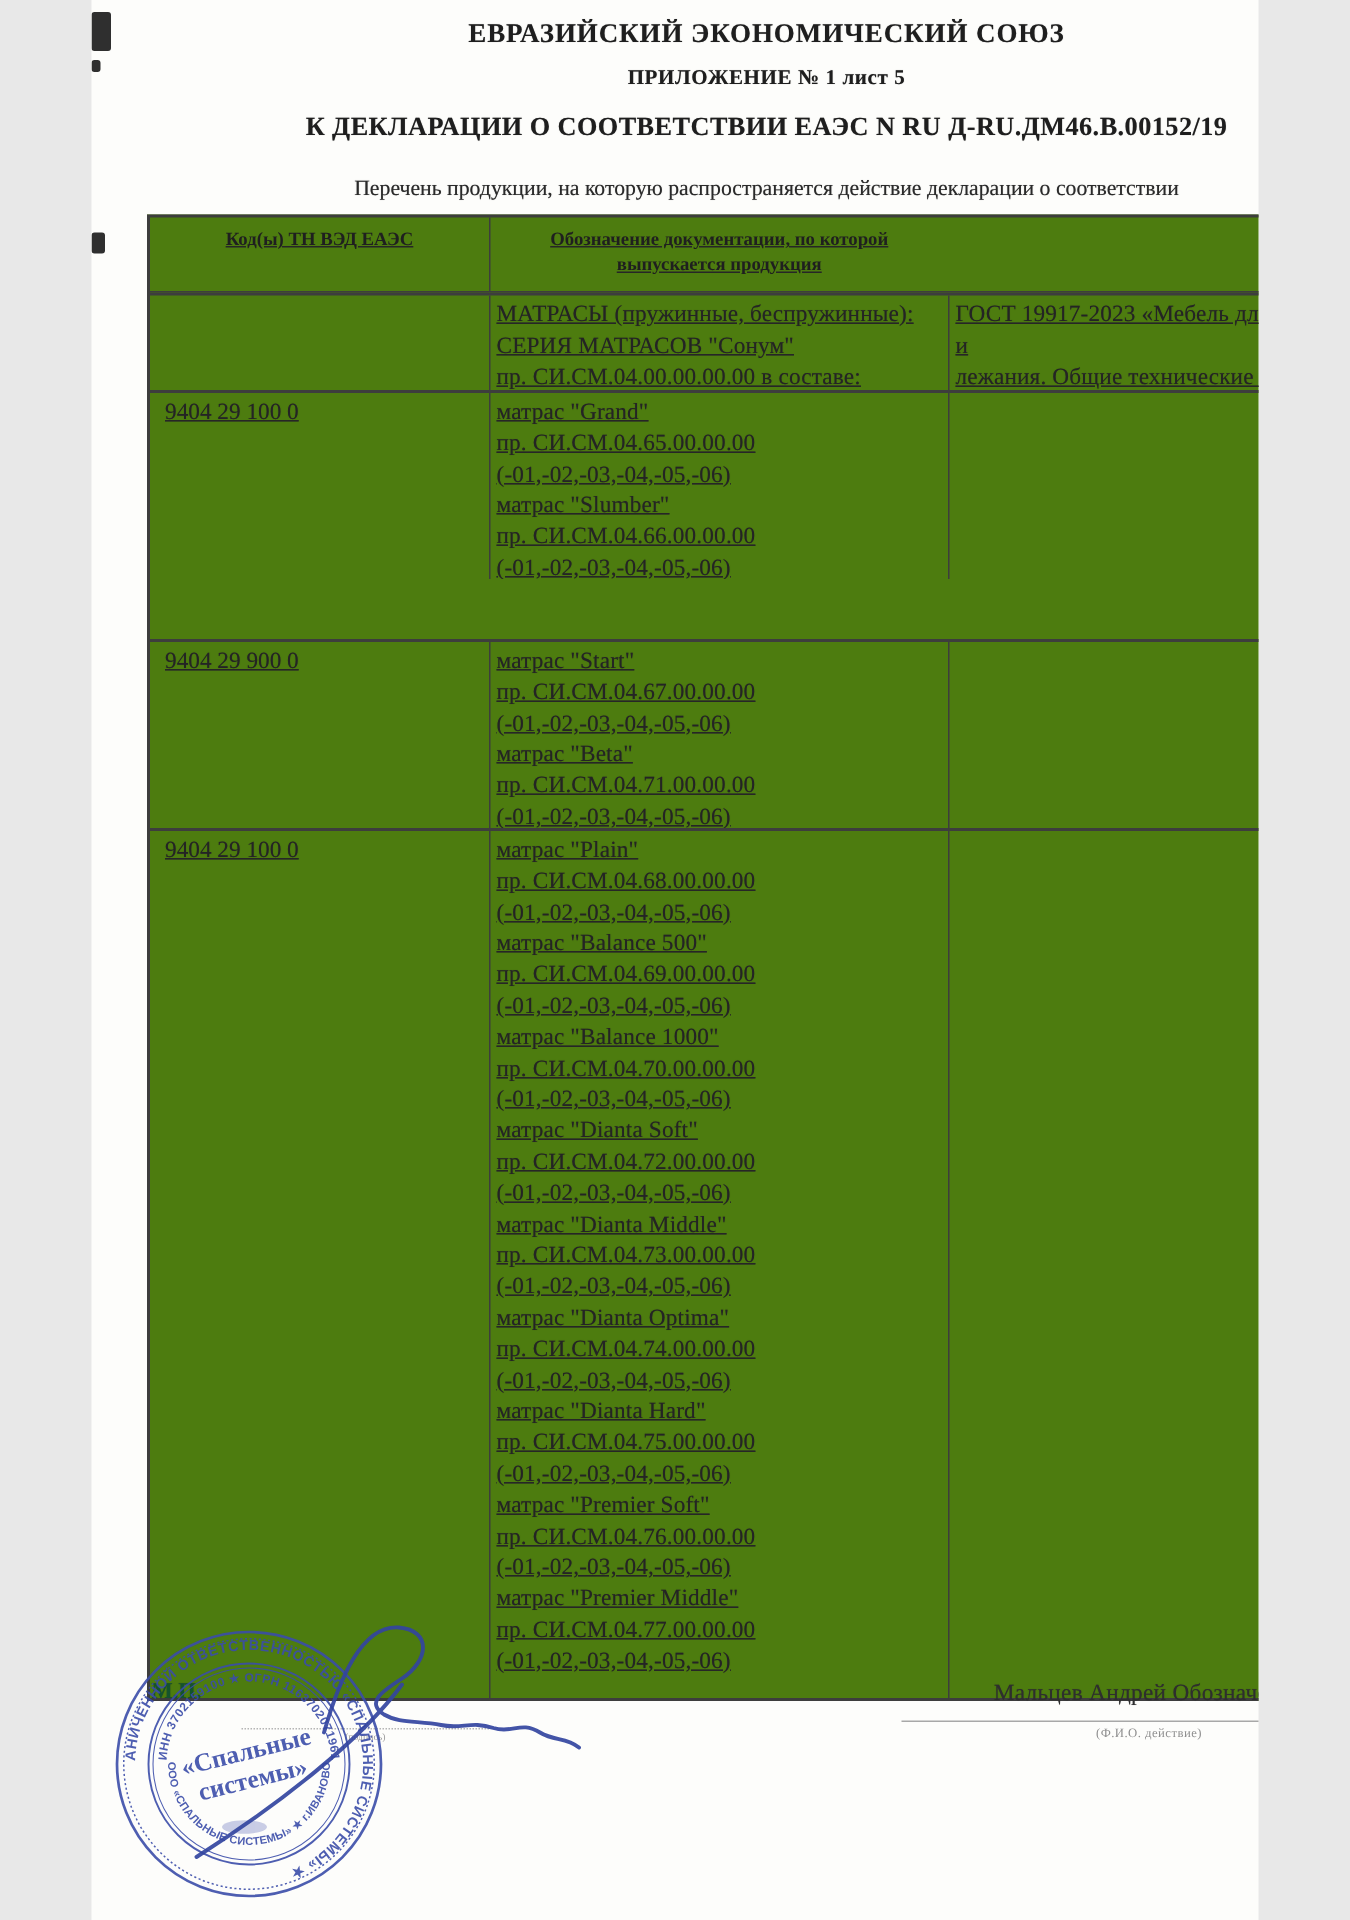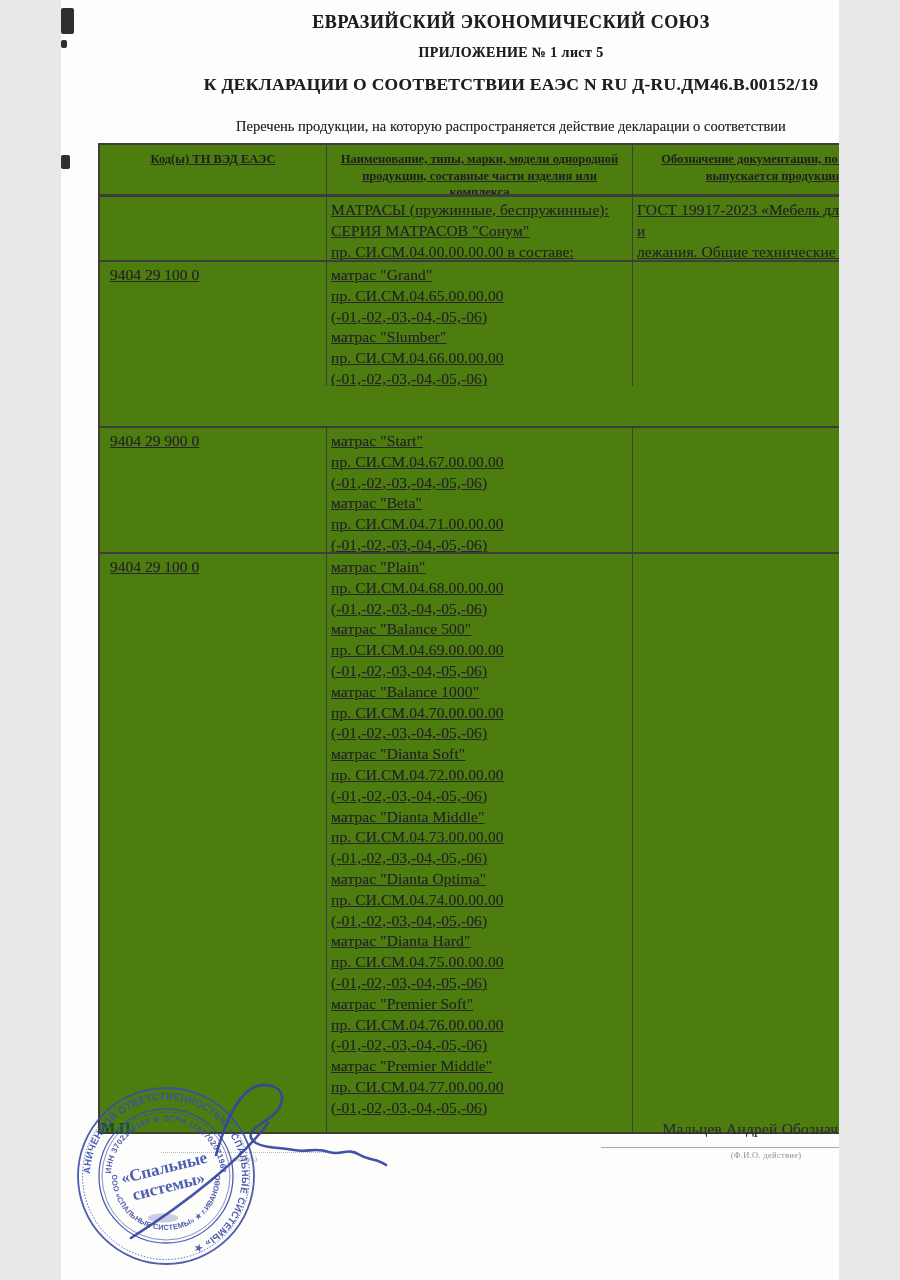--- a/index.html
+++ b/index.html
@@ -57,23 +57,20 @@
   <div class="speck speck3"></div>
 
   <div class="title t1 scan-text">ЕВРАЗИЙСКИЙ ЭКОНОМИЧЕСКИЙ СОЮЗ</div>
   <div class="title t2 scan-text">ПРИЛОЖЕНИЕ № 1 лист 5</div>
   <div class="title t3 scan-text">К ДЕКЛАРАЦИИ О СООТВЕТСТВИИ ЕАЭС N RU Д-RU.ДМ46.В.00152/19</div>
   <div class="caption scan-text">Перечень продукции, на которую распространяется действие декларации о соответствии</div>
 
   <div class="tbl">
     <div class="trow hrow">
       <div class="td th">Код(ы) ТН ВЭД ЕАЭС</div>
-      <div class="td th">Наименование, типы, марки, модели однородной
-продукции, составные части изделия или
-комплекса</div>
       <div class="td th">Обозначение документации, по которой
 выпускается продукция</div>
     </div>
     <div class="trow rowA">
       <div class="td code-cell scan-text"></div>
       <div class="td body-cell scan-text">МАТРАСЫ (пружинные, беспружинные):
 СЕРИЯ МАТРАСОВ "Сонум"
 пр. СИ.СМ.04.00.00.00.00 в составе:</div>
       <div class="td body-cell scan-text">ГОСТ 19917-2023 «Мебель для сидения и
 лежания. Общие технические условия»</div>

